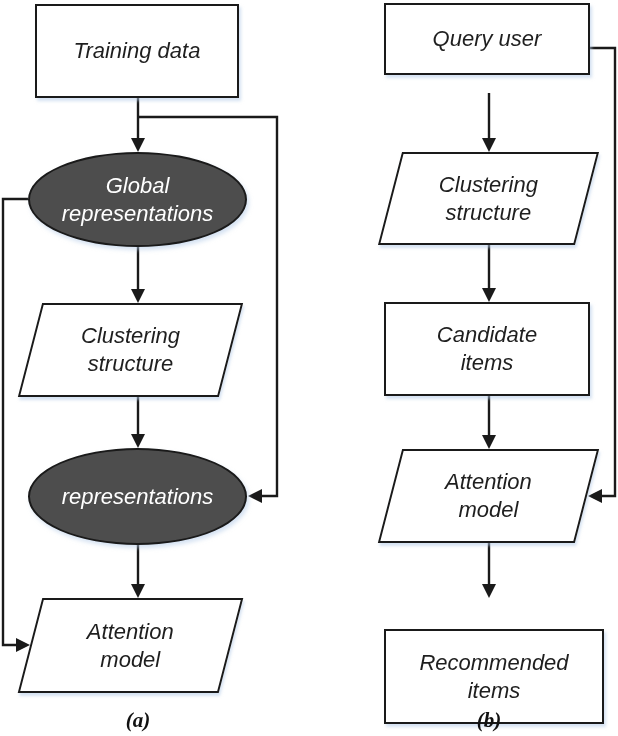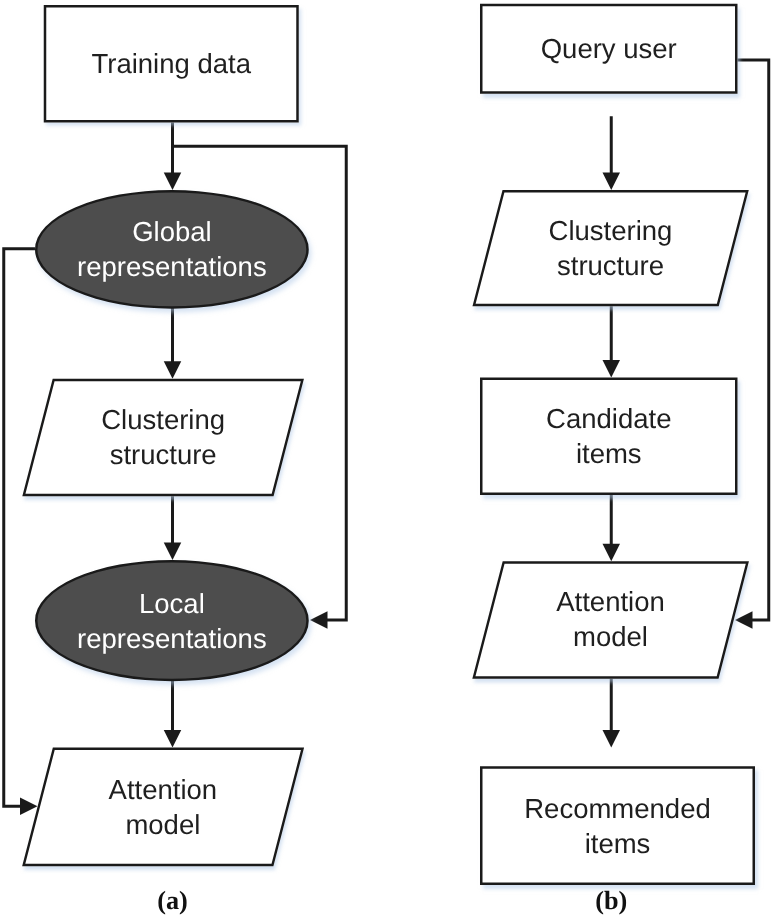--- a/index.html
+++ b/index.html
@@ -3,20 +3,21 @@
 <meta charset="utf-8">
 <style>
   html, body { margin: 0; padding: 0; background: #ffffff; }
   .canvas {
     position: relative;
     width: 618px;
     height: 736px;
     background: var(--background, #ffffff);
     font-family: "Liberation Sans", sans-serif;
     overflow: hidden;
+    font-style: italic;
   }
   svg.edges { position: absolute; left: 0; top: 0; z-index: 0; }
   .edge {
     stroke: var(--line, #1a1a1a);
     stroke-width: 2.4;
     fill: none;
   }
   .arrowhead { fill: var(--line, #1a1a1a); stroke: none; }
   .node {
     position: absolute;
@@ -133,21 +134,20 @@
 
   <div class="node para" style="left:30px; top:303px; width:201px; height:94px;">
     <div class="labelbox">
       <span class="label">Clustering</span>
       <span class="label">structure</span>
     </div>
   </div>
 
   <div class="node ellipse" style="left:28px; top:448px; width:219px; height:97px;">
     <div class="labelbox">
-      <span class="label">Local</span>
       <span class="label">representations</span>
     </div>
   </div>
 
   <div class="node para" style="left:30px; top:598px; width:201px; height:95px;">
     <div class="labelbox">
       <span class="label">Attention</span>
       <span class="label">model</span>
     </div>
   </div>
@@ -173,21 +173,21 @@
     </div>
   </div>
 
   <div class="node para" style="left:390px; top:449px; width:197px; height:94px;">
     <div class="labelbox">
       <span class="label">Attention</span>
       <span class="label">model</span>
     </div>
   </div>
 
-  <div class="node rect" style="left:384px; top:613px; width:220px; height:95px;">
+  <div class="node rect" style="left:384px; top:629px; width:220px; height:95px;">
     <div class="labelbox">
       <span class="label">Recommended</span>
       <span class="label">items</span>
     </div>
   </div>
 
   <div class="caption" style="left:88px; top:708px;">(a)</div>
   <div class="caption" style="left:439px; top:708px;">(b)</div>
 
 </div>

